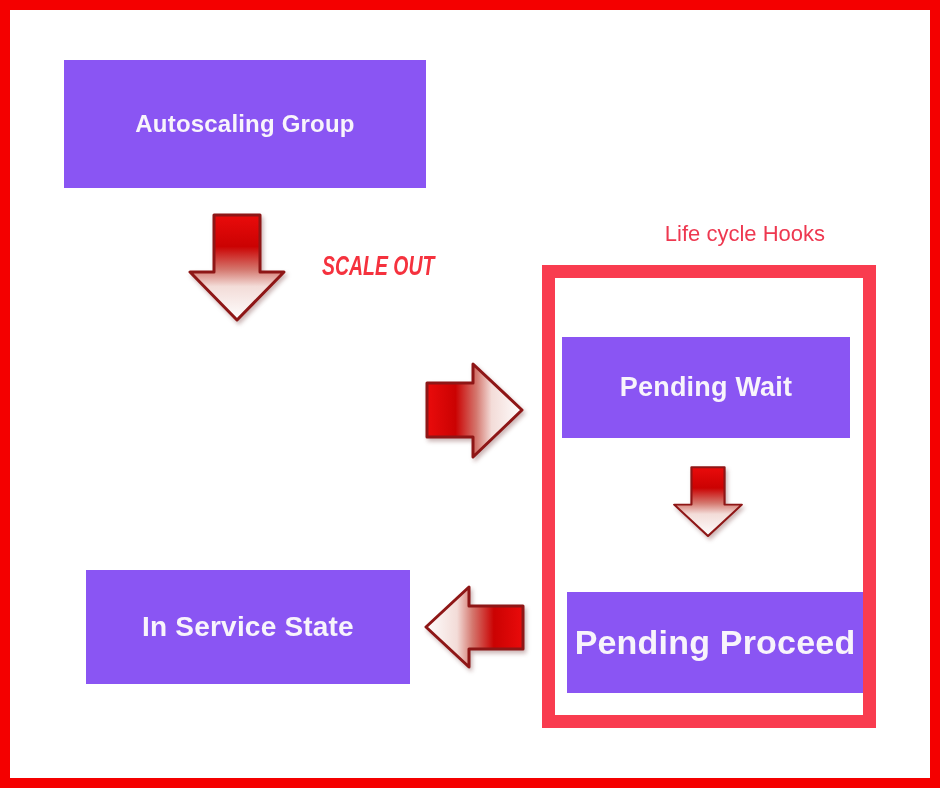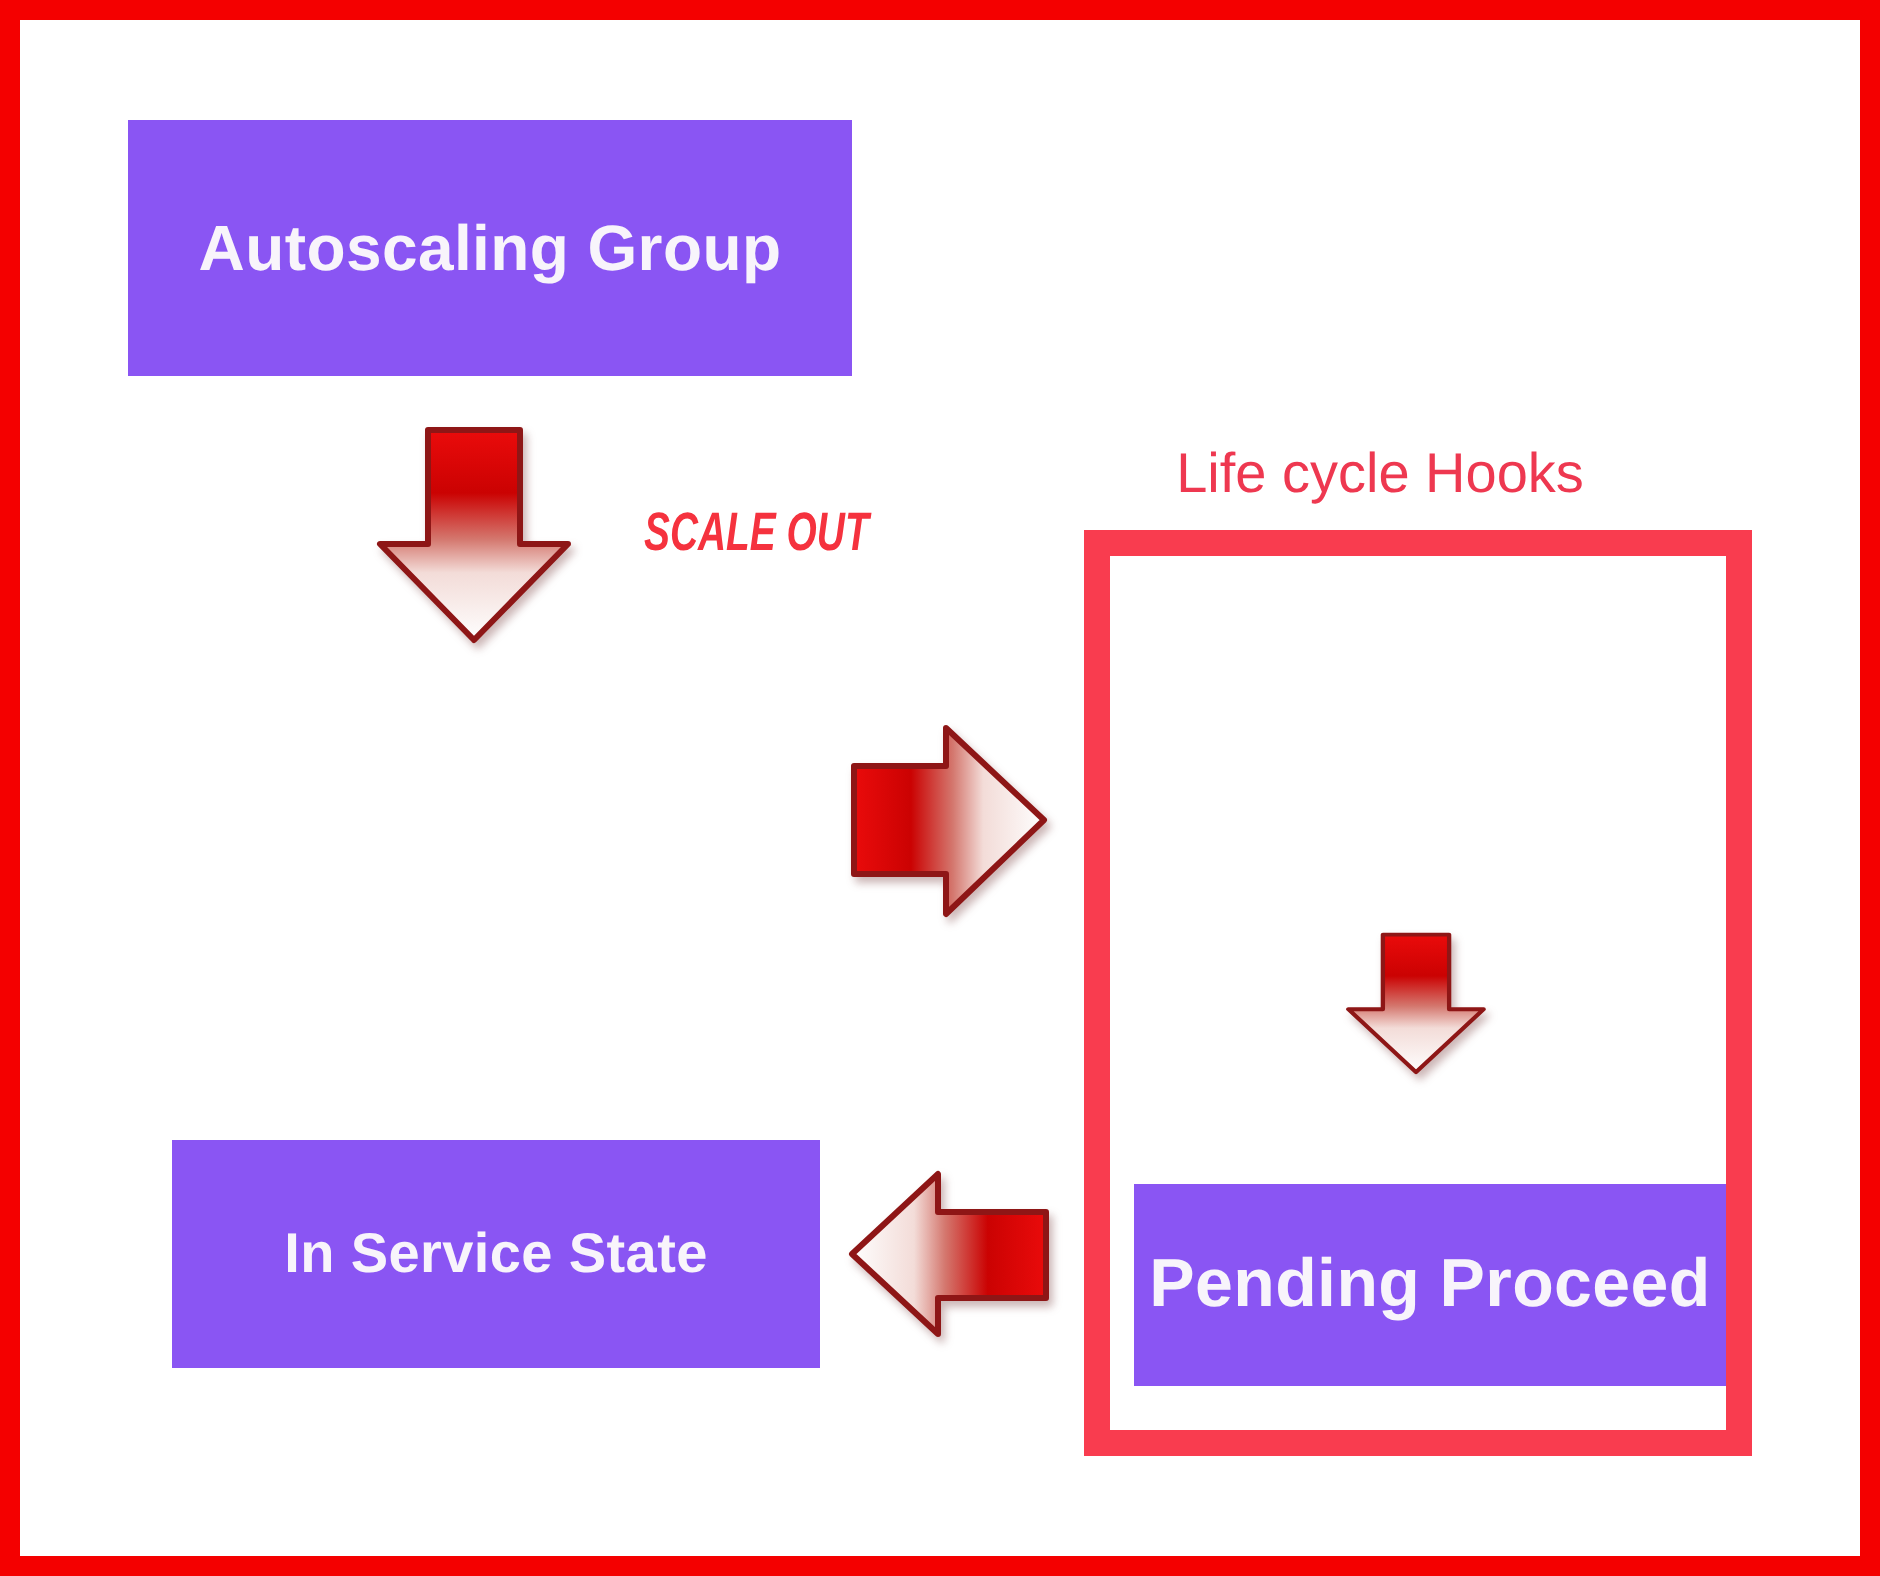--- a/index.html
+++ b/index.html
@@ -26,41 +26,41 @@
     position: absolute;
     background: var(--node-fill, #8a55f3);
     color: var(--node-text, #f8f4fb);
     display: flex;
     align-items: center;
     justify-content: center;
     font-weight: 700;
     text-align: center;
     letter-spacing: 0.2px;
   }
-  #n-autoscaling     { left: 64px;  top: 60px;  width: 362px; height: 128px; font-size: 32px; }
+  #n-autoscaling     { left: 64px;  top: 60px;  width: 362px; height: 128px; font-size: 24px; }
   #n-pending-state   { left: 87px;  top: 352px; width: 325px; height: 115px; font-size: 30px; }
   #n-in-service      { left: 86px;  top: 570px; width: 324px; height: 114px; font-size: 28px; }
   #n-pending-wait    { left: 562px; top: 337px; width: 288px; height: 101px; font-size: 27px; }
   #n-pending-proceed { left: 567px; top: 592px; width: 296px; height: 101px; font-size: 34px; align-items: center; }
 
   
   .hooks-container {
     position: absolute;
     left: 542px; top: 265px;
     width: 334px; height: 463px;
     box-sizing: border-box;
     border: 13px solid var(--hooks-border, #f93c4f);
     background: transparent;
   }
   .hooks-title {
     position: absolute;
     left: 555px; top: 221px;
     width: 270px;
-    text-align: center;
-    font-size: 28px;
+    text-align: right;
+    font-size: 22px;
     font-weight: 400;
     color: var(--hooks-title-text, #ee3850);
     white-space: nowrap;
   }
 
   
   .scale-out {
     position: absolute;
     left: 322px; top: 251px;
     font-size: 27px;
@@ -90,20 +90,23 @@
 <div class="canvas">
 
   <div class="hooks-container"></div>
   <div class="hooks-title">Life cycle Hooks</div>
 
   <div class="node" id="n-autoscaling">
     <span>Autoscaling Group</span>
   </div>
   <div class="node" id="n-in-service">
     <span>In Service State</span>
+  </div>
+  <div class="node" id="n-pending-wait">
+    <span>Pending Wait</span>
   </div>
   <div class="node" id="n-pending-proceed">
     <span>Pending Proceed</span>
   </div>
 
   <div class="scale-out">SCALE OUT</div>
 
   <div class="arrow" id="a-down1">
     <svg viewBox="0 0 100 110" preserveAspectRatio="none" aria-hidden="true">
       <defs>

